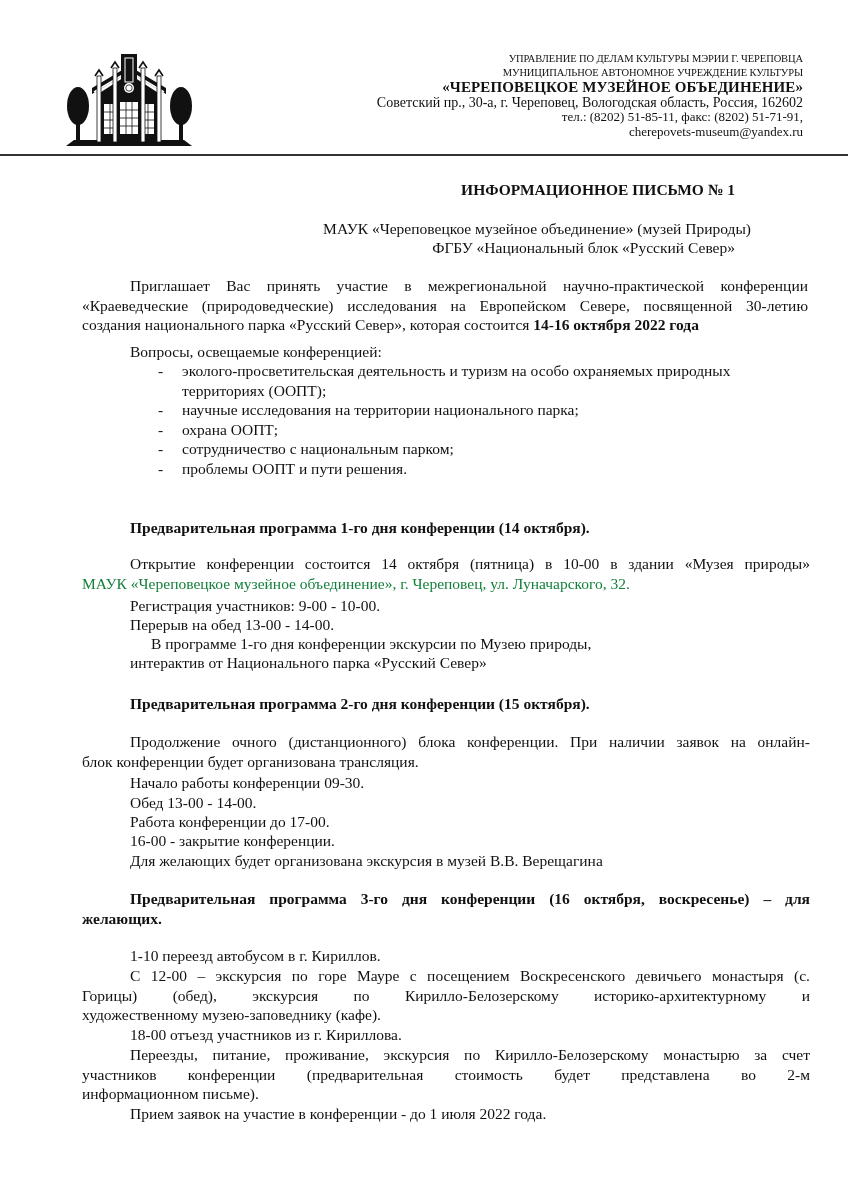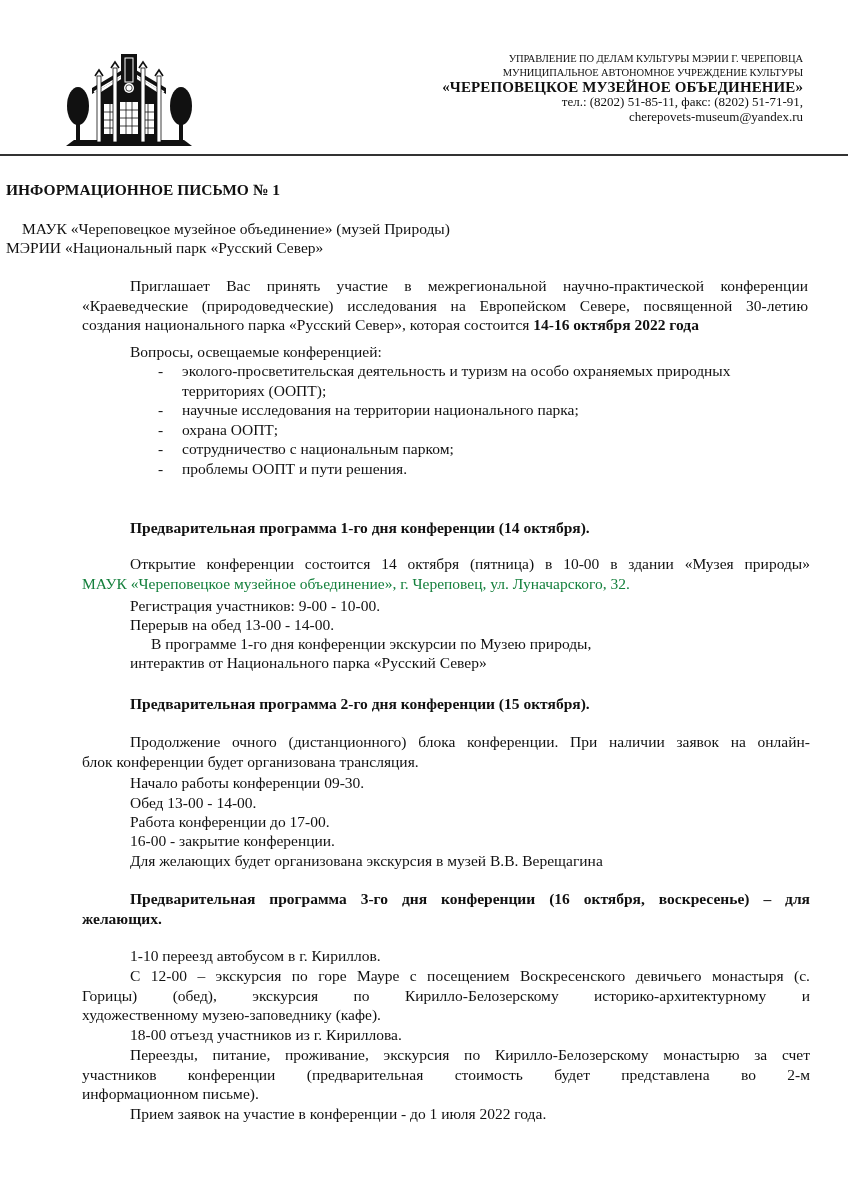--- a/index.html
+++ b/index.html
@@ -11,21 +11,21 @@
 
   .org { position: absolute; right: 45px; top: 52px; text-align: right; line-height: 13.5px; }
   .org .l1, .org .l2 { font-size: 10.5px; letter-spacing: -0.1px; }
   .org .l3 { font-size: 15px; font-weight: bold; line-height: 16px; letter-spacing: 0.1px; }
   .org .l4 { font-size: 14px; line-height: 15px; }
   .org .l5, .org .l6 { font-size: 13px; line-height: 14.5px; }
 
   .rule { position: absolute; left: 0; top: 154px; width: 848px; height: 2px; background: #333; }
 
   .txt { position: absolute; font-size: 15.5px; line-height: 19px; white-space: nowrap; }
-  .center { left: 6px; width: 719px; text-align: left; }
+  .center { left: 16px; width: 719px; text-align: right; }
   .bold { font-weight: bold; }
   .gray { color: #15803d; }
 
   .title { top: 180px; font-size: 15.5px; font-weight: bold; }
   .sub1 { top: 219px; padding-left: 16px; }
   .sub2 { top: 238px; }
 
   .para { position: absolute; left: 82px; width: 726px; font-size: 15.5px; line-height: 19.5px; text-align: justify; }
   .para .first { display: block; text-indent: 48px; text-align-last: justify; }
   .para .last  { display: block; text-align: left; }
@@ -78,29 +78,30 @@
     <path d="M31 26 L35 20 L39 26" fill="none" stroke="#111" stroke-width="1.6"></path>
     <path d="M47 18 L51 12 L55 18" fill="none" stroke="#111" stroke-width="1.6"></path>
     <path d="M75 18 L79 12 L83 18" fill="none" stroke="#111" stroke-width="1.6"></path>
     <path d="M91 26 L95 20 L99 26" fill="none" stroke="#111" stroke-width="1.6"></path>
   </svg>
 
   <div class="org">
     <div class="l1">УПРАВЛЕНИЕ ПО ДЕЛАМ КУЛЬТУРЫ МЭРИИ Г. ЧЕРЕПОВЦА</div>
     <div class="l2">МУНИЦИПАЛЬНОЕ АВТОНОМНОЕ УЧРЕЖДЕНИЕ КУЛЬТУРЫ</div>
     <div class="l3">«ЧЕРЕПОВЕЦКОЕ МУЗЕЙНОЕ ОБЪЕДИНЕНИЕ»</div>
+    <div class="l4">Советский пр., 30-а,  г. Череповец, Вологодская область, Россия, 162602</div>
     <div class="l5">тел.: (8202) 51-85-11, факс: (8202) 51-71-91,</div>
     <div class="l6">cherepovets-museum@yandex.ru</div>
   </div>
 
   <div class="rule"></div>
 
   <div class="txt center title">ИНФОРМАЦИОННОЕ ПИСЬМО № 1</div>
   <div class="txt center sub1">МАУК «Череповецкое музейное объединение» (музей Природы)</div>
-  <div class="txt center sub2">МЭРИИ «Национальный парк «Русский Север»</div>
+  <div class="txt center sub2">ФГБУ «Национальный блок «Русский Север»</div>
 
   <div class="para" style="top:276px;">
     <span class="first">Приглашает Вас принять участие в межрегиональной научно-практической конференции</span>
     <span class="line">«Краеведческие (природоведческие) исследования на Европейском Севере, посвященной 30-летию</span>
     <span class="last"><span>создания национального парка «Русский Север», которая состоится </span><b>14-16 октября 2022 года</b></span>
   </div>
 
   <div class="txt indent" style="top:342px;">Вопросы, освещаемые конференцией:</div>
   <div class="list">
     <div class="li">

